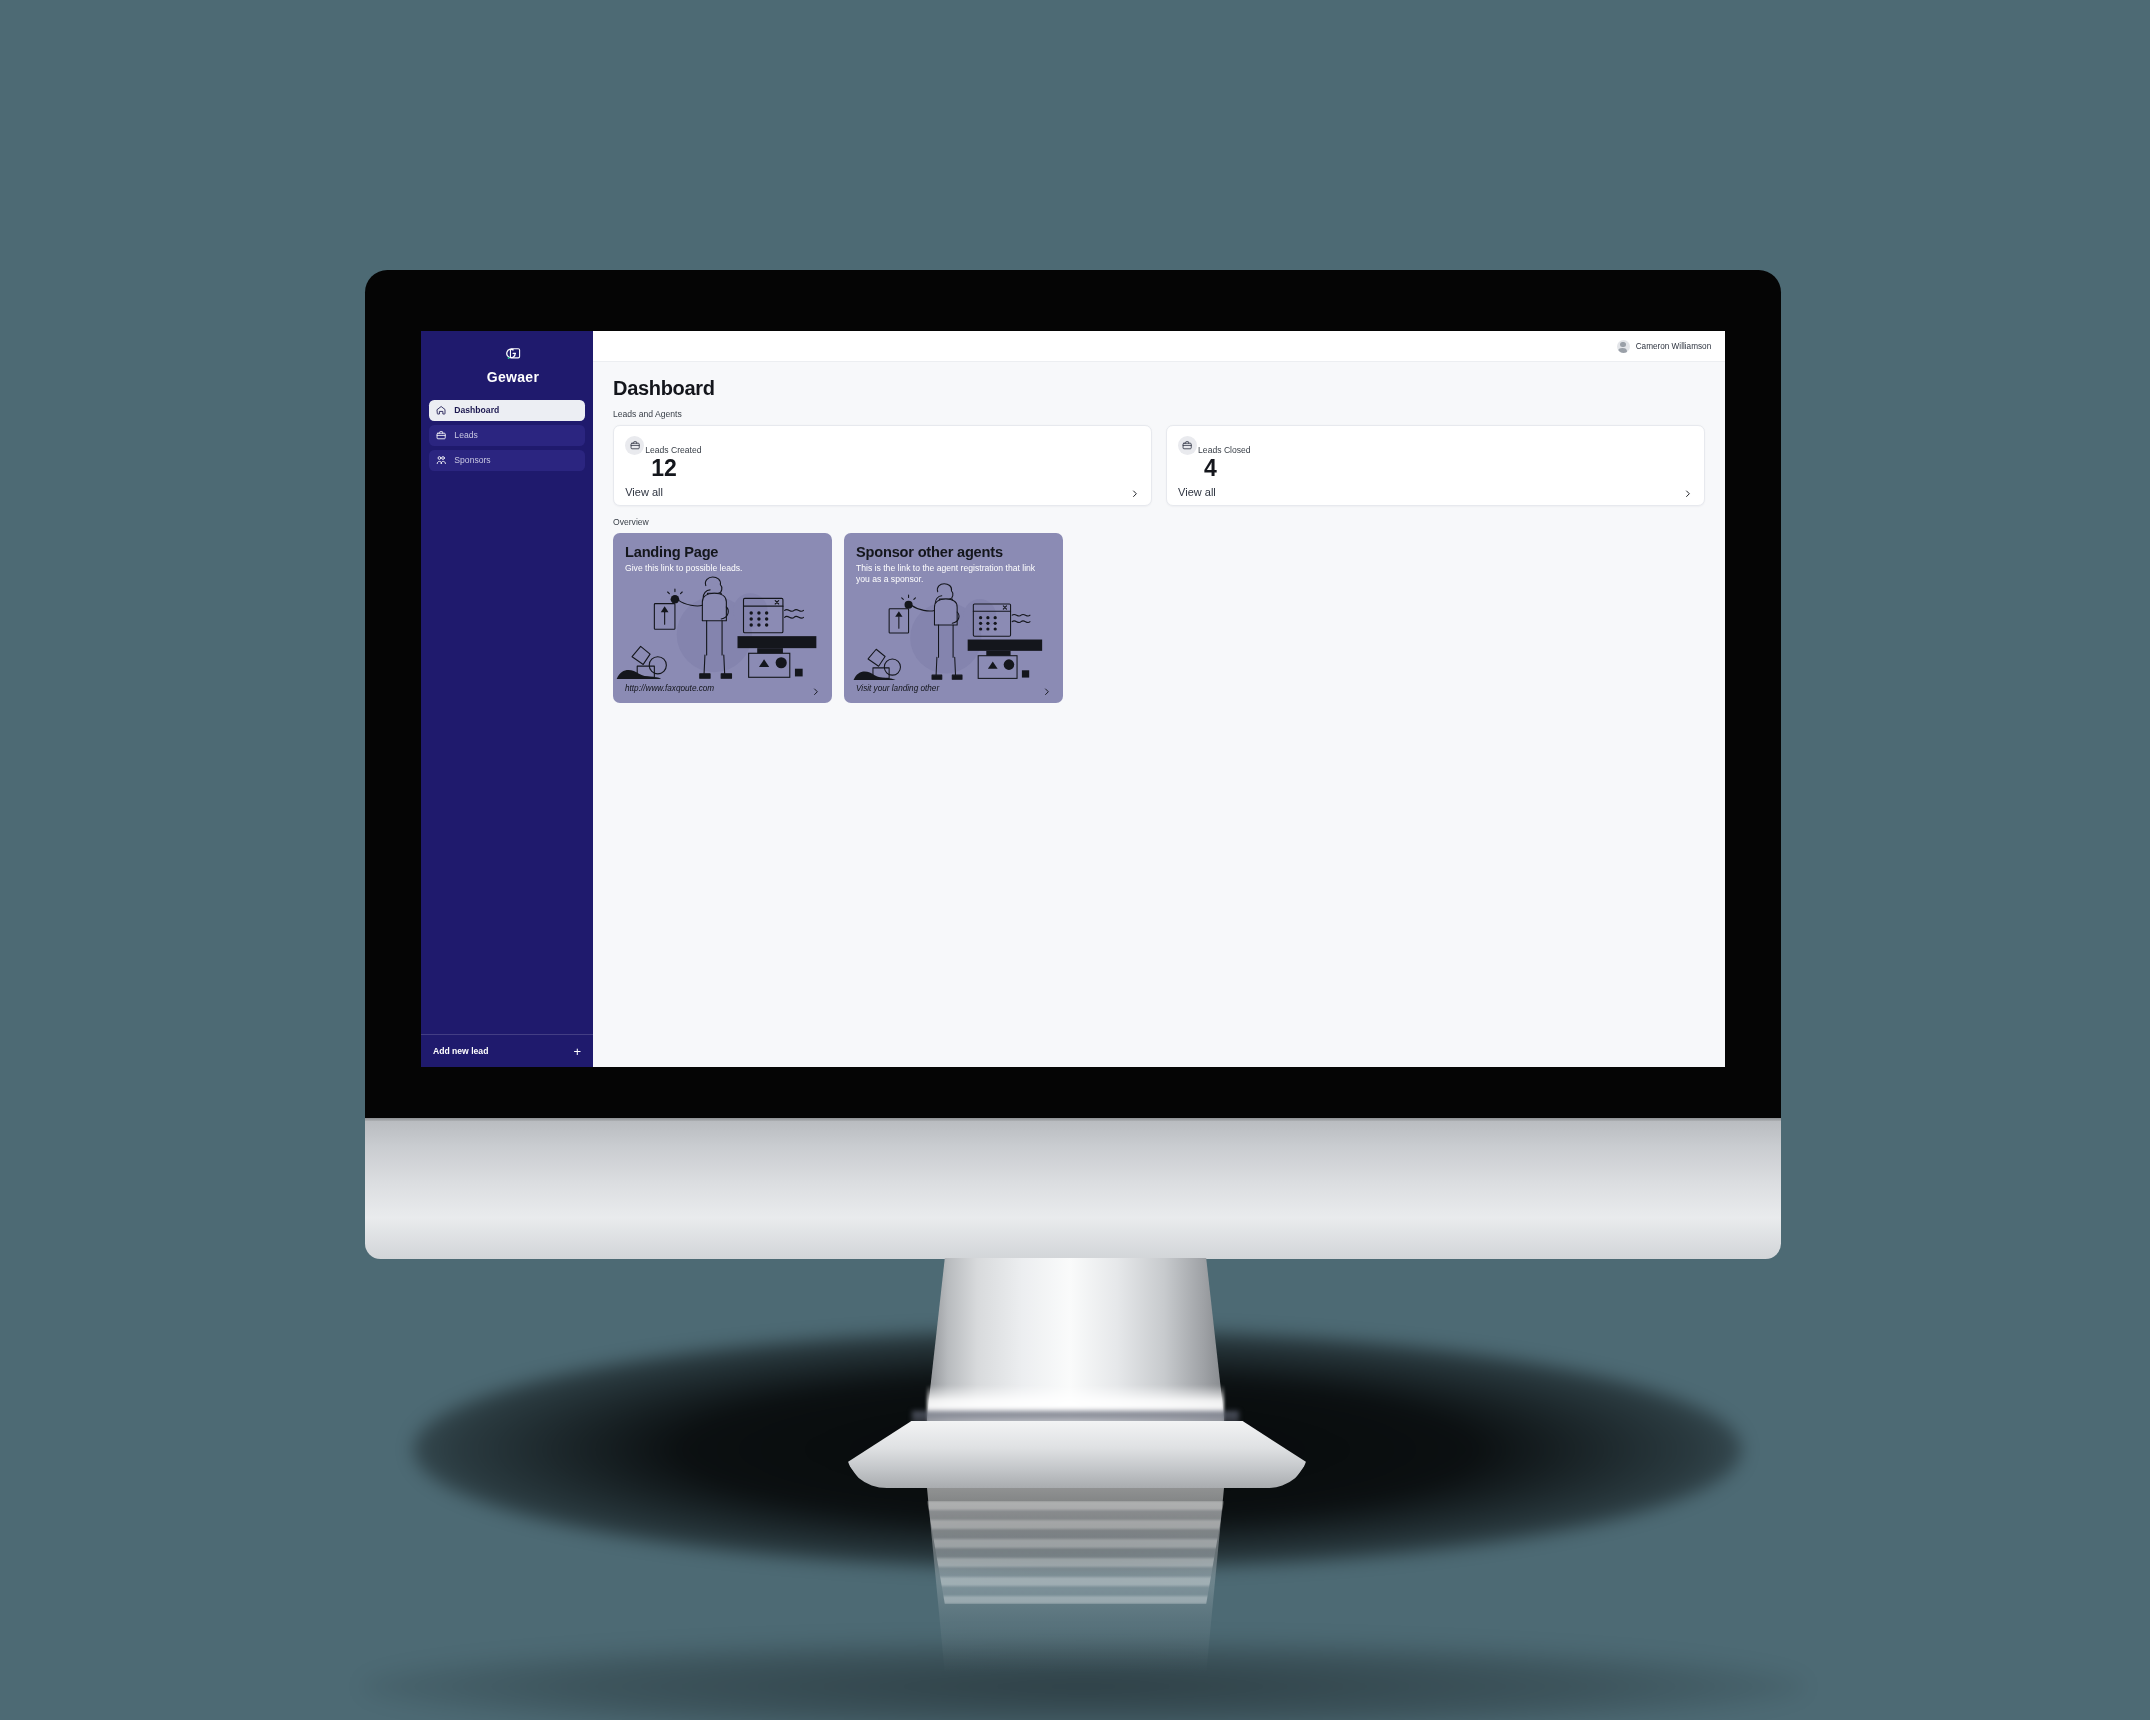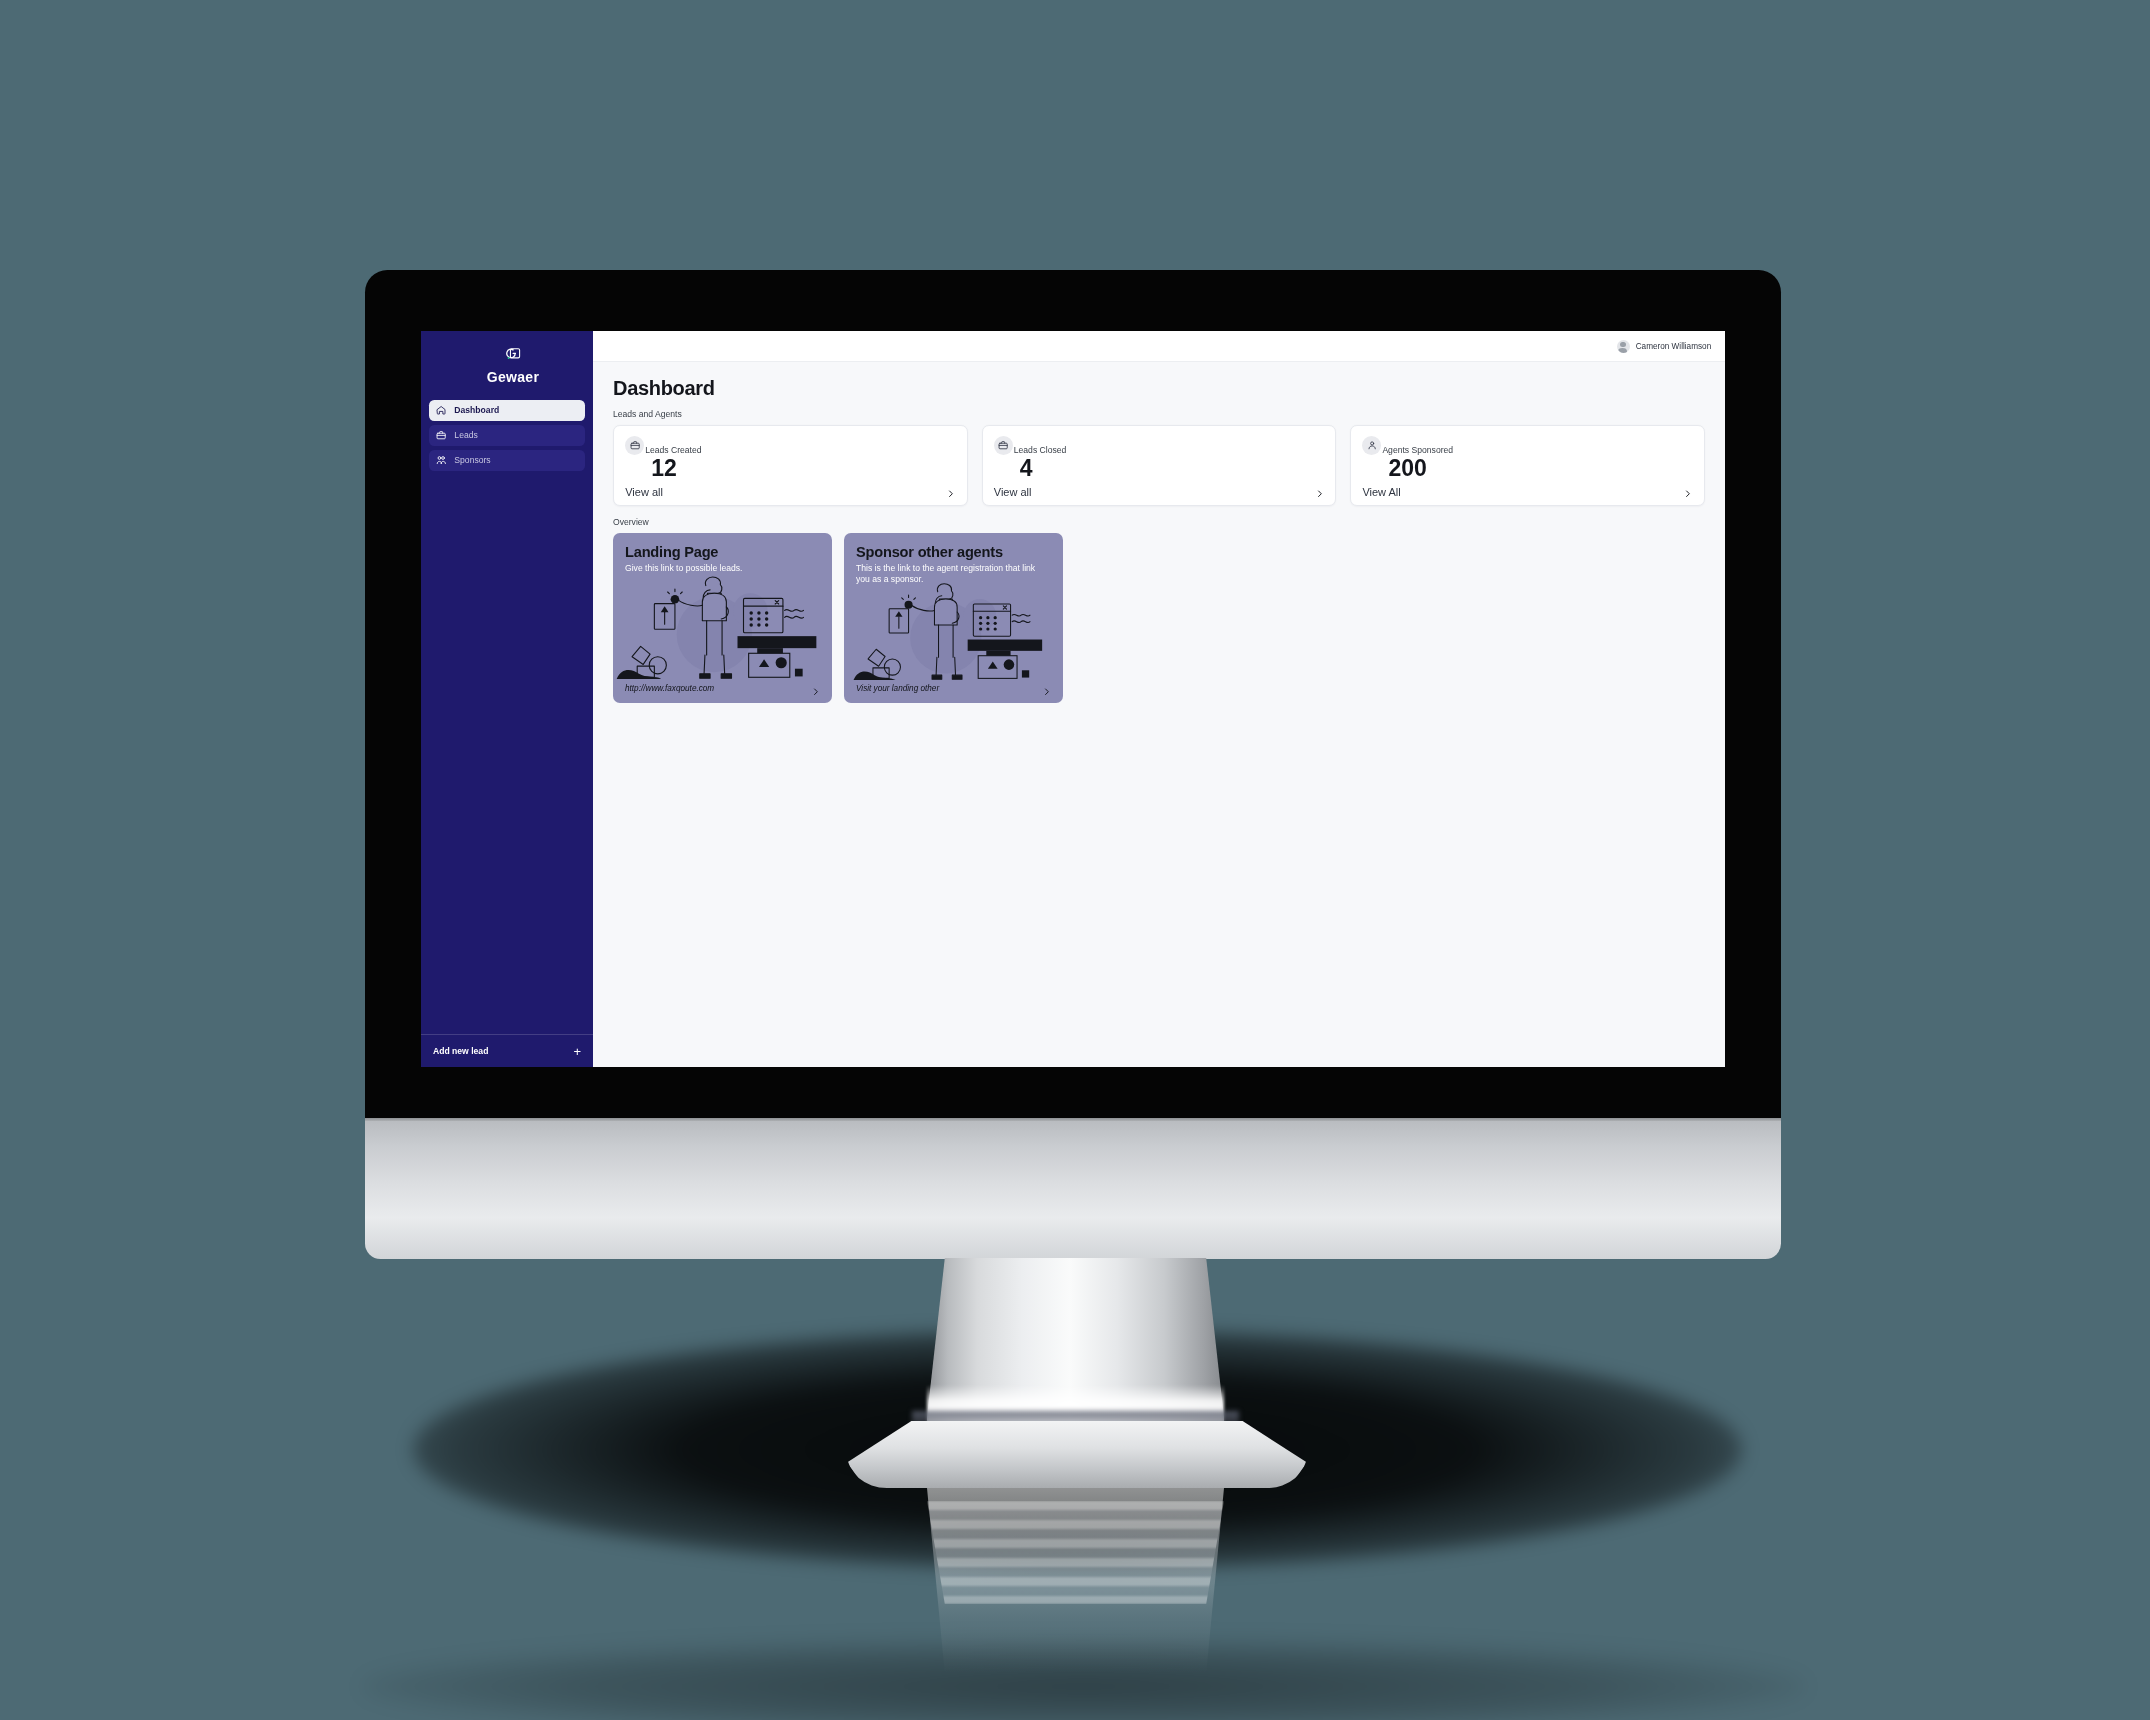--- a/index.html
+++ b/index.html
@@ -331,40 +331,20 @@
               <div class="stat-foot">
                 <span class="stat-foot-link">View all</span>
                 <span class="chev">
                   <svg viewBox="0 0 24 24" fill="none" stroke="#14161c" stroke-width="2.4" stroke-linecap="round" stroke-linejoin="round">
                       <path d="M9 5l7 7-7 7"></path>
                     </svg>
                 </span>
               </div>
             </div>
 
-            <div class="stat-card">
-              <div class="stat-head">
-                <span class="stat-ico-circle">
-                  <svg viewBox="0 0 24 24" fill="none" stroke="#2b3040" stroke-width="1.9" stroke-linecap="round" stroke-linejoin="round">
-                    <circle cx="12" cy="8" r="3.6"></circle>
-                    <path d="M4.6 20.5c0-4 3.3-6.6 7.4-6.6s7.4 2.6 7.4 6.6"></path>
-                  </svg>
-                </span>
-                <span class="stat-label">Agents Sponsored</span>
-              </div>
-              <div class="stat-value">200</div>
-              <div class="stat-foot">
-                <span class="stat-foot-link">View All</span>
-                <span class="chev">
-                  <svg viewBox="0 0 24 24" fill="none" stroke="#14161c" stroke-width="2.4" stroke-linecap="round" stroke-linejoin="round">
-                      <path d="M9 5l7 7-7 7"></path>
-                    </svg>
-                </span>
-              </div>
-            </div>
           </div>
 
           <div class="section-label" style="margin-top:11.2px;">Overview</div>
 
           <div class="overview-row">
 
             <div class="promo-card">
               <div class="promo-head">
                 <div class="promo-title">Landing Page</div>
                 <div class="promo-sub">Give this link to possible leads.</div>

